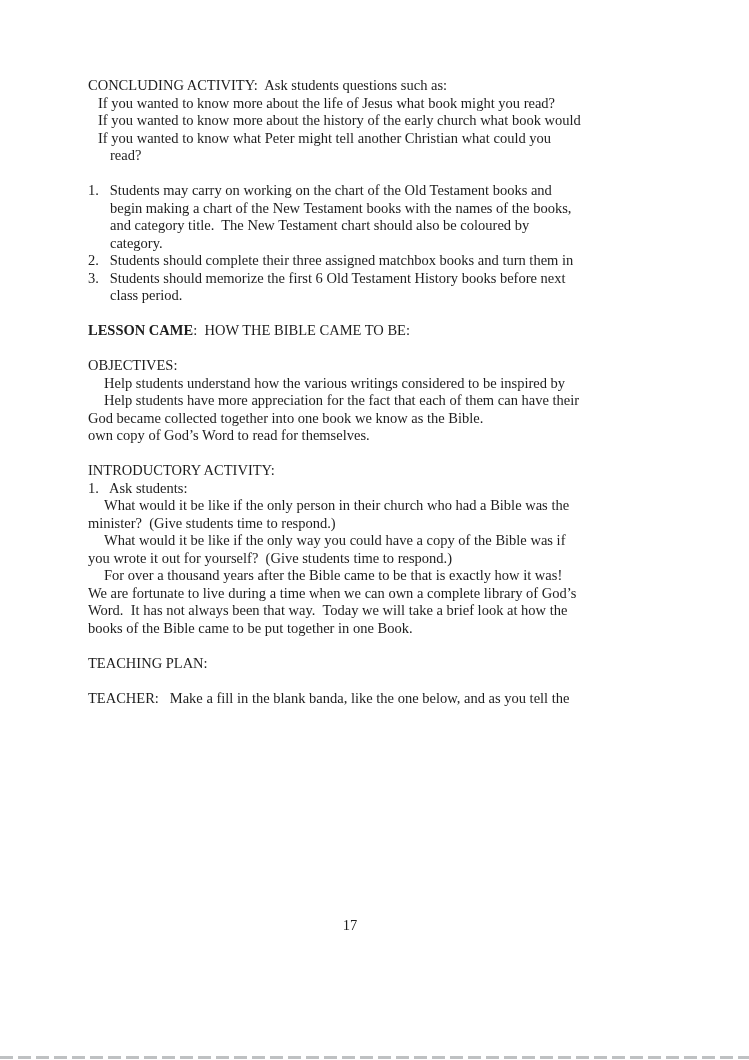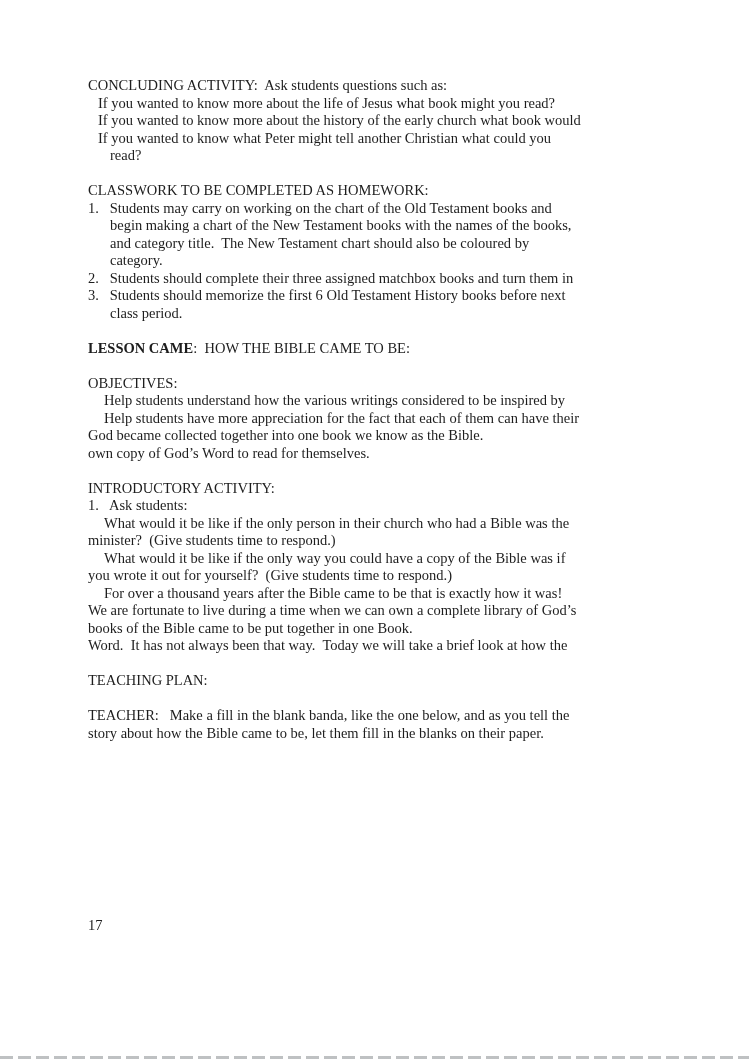--- a/index.html
+++ b/index.html
@@ -27,21 +27,21 @@
     white-space: pre;
   }
   .line b { font-weight: bold; }
   .ind0 { padding-left: 0; }
   .ind1 { padding-left: 10px; }  
   .ind2 { padding-left: 22px; }  
   .ind3 { padding-left: 16px; }  
   .page-number {
     position: absolute;
     top: 917px; left: 88px; width: 524px;
-    text-align: left;
+    text-align: center;
     line-height: 17.5px;
   }
   .scan-edge {
     position: absolute;
     left: 0; right: 0; bottom: 1px; height: 3px;
     background: repeating-linear-gradient(90deg,
       #b3b6b8 0px, #b3b6b8 13px,
       rgba(255,255,255,0) 13px, rgba(255,255,255,0) 18px);
     opacity: 0.85;
   }
@@ -52,21 +52,20 @@
 <div class="page">
   <main class="doc-body" id="document-body">
       <section class="block">
         <div class="line ind0">CONCLUDING ACTIVITY:  Ask students questions such as:</div>
         <div class="line ind1">If you wanted to know more about the life of Jesus what book might you read?</div>
         <div class="line ind1">If you wanted to know more about the history of the early church what book would</div>
         <div class="line ind1">If you wanted to know what Peter might tell another Christian what could you</div>
         <div class="line ind2">read?</div>
       </section>
       <section class="block">
-        <div class="line ind0">CLASSWORK TO BE COMPLETED AS HOMEWORK:</div>
         <div class="line ind0">1.   Students may carry on working on the chart of the Old Testament books and</div>
         <div class="line ind2">begin making a chart of the New Testament books with the names of the books,</div>
         <div class="line ind2">and category title.  The New Testament chart should also be coloured by</div>
         <div class="line ind2">category.</div>
         <div class="line ind0">2.   Students should complete their three assigned matchbox books and turn them in</div>
         <div class="line ind0">3.   Students should memorize the first 6 Old Testament History books before next</div>
         <div class="line ind2">class period.</div>
       </section>
       <section class="block">
         <div class="line ind0"><b>LESSON CAME</b>:  HOW THE BIBLE CAME TO BE:</div>
@@ -80,26 +79,25 @@
       </section>
       <section class="block">
         <div class="line ind0">INTRODUCTORY ACTIVITY:</div>
         <div class="line ind0">1.   Ask students:</div>
         <div class="line ind3">What would it be like if the only person in their church who had a Bible was the</div>
         <div class="line ind0">minister?  (Give students time to respond.)</div>
         <div class="line ind3">What would it be like if the only way you could have a copy of the Bible was if</div>
         <div class="line ind0">you wrote it out for yourself?  (Give students time to respond.)</div>
         <div class="line ind3">For over a thousand years after the Bible came to be that is exactly how it was!</div>
         <div class="line ind0">We are fortunate to live during a time when we can own a complete library of God’s</div>
+        <div class="line ind0">Word.  It has not always been that way.  Today we will take a brief look at how the</div>
         <div class="line ind0">books of the Bible came to be put together in one Book.</div>
-        <div class="line ind0">Word.  It has not always been that way.  Today we will take a brief look at how the</div>
       </section>
       <section class="block">
         <div class="line ind0">TEACHING PLAN:</div>
       </section>
       <section class="block">
         <div class="line ind0">TEACHER:   Make a fill in the blank banda, like the one below, and as you tell the</div>
-        <div class="line ind0">story about how the Bible came to be, let them fill in the blanks on their paper.</div>
       </section>
     </main>
   <div class="page-number">17</div>
   <div class="scan-edge"></div>
 </div>
 
 </body></html>

